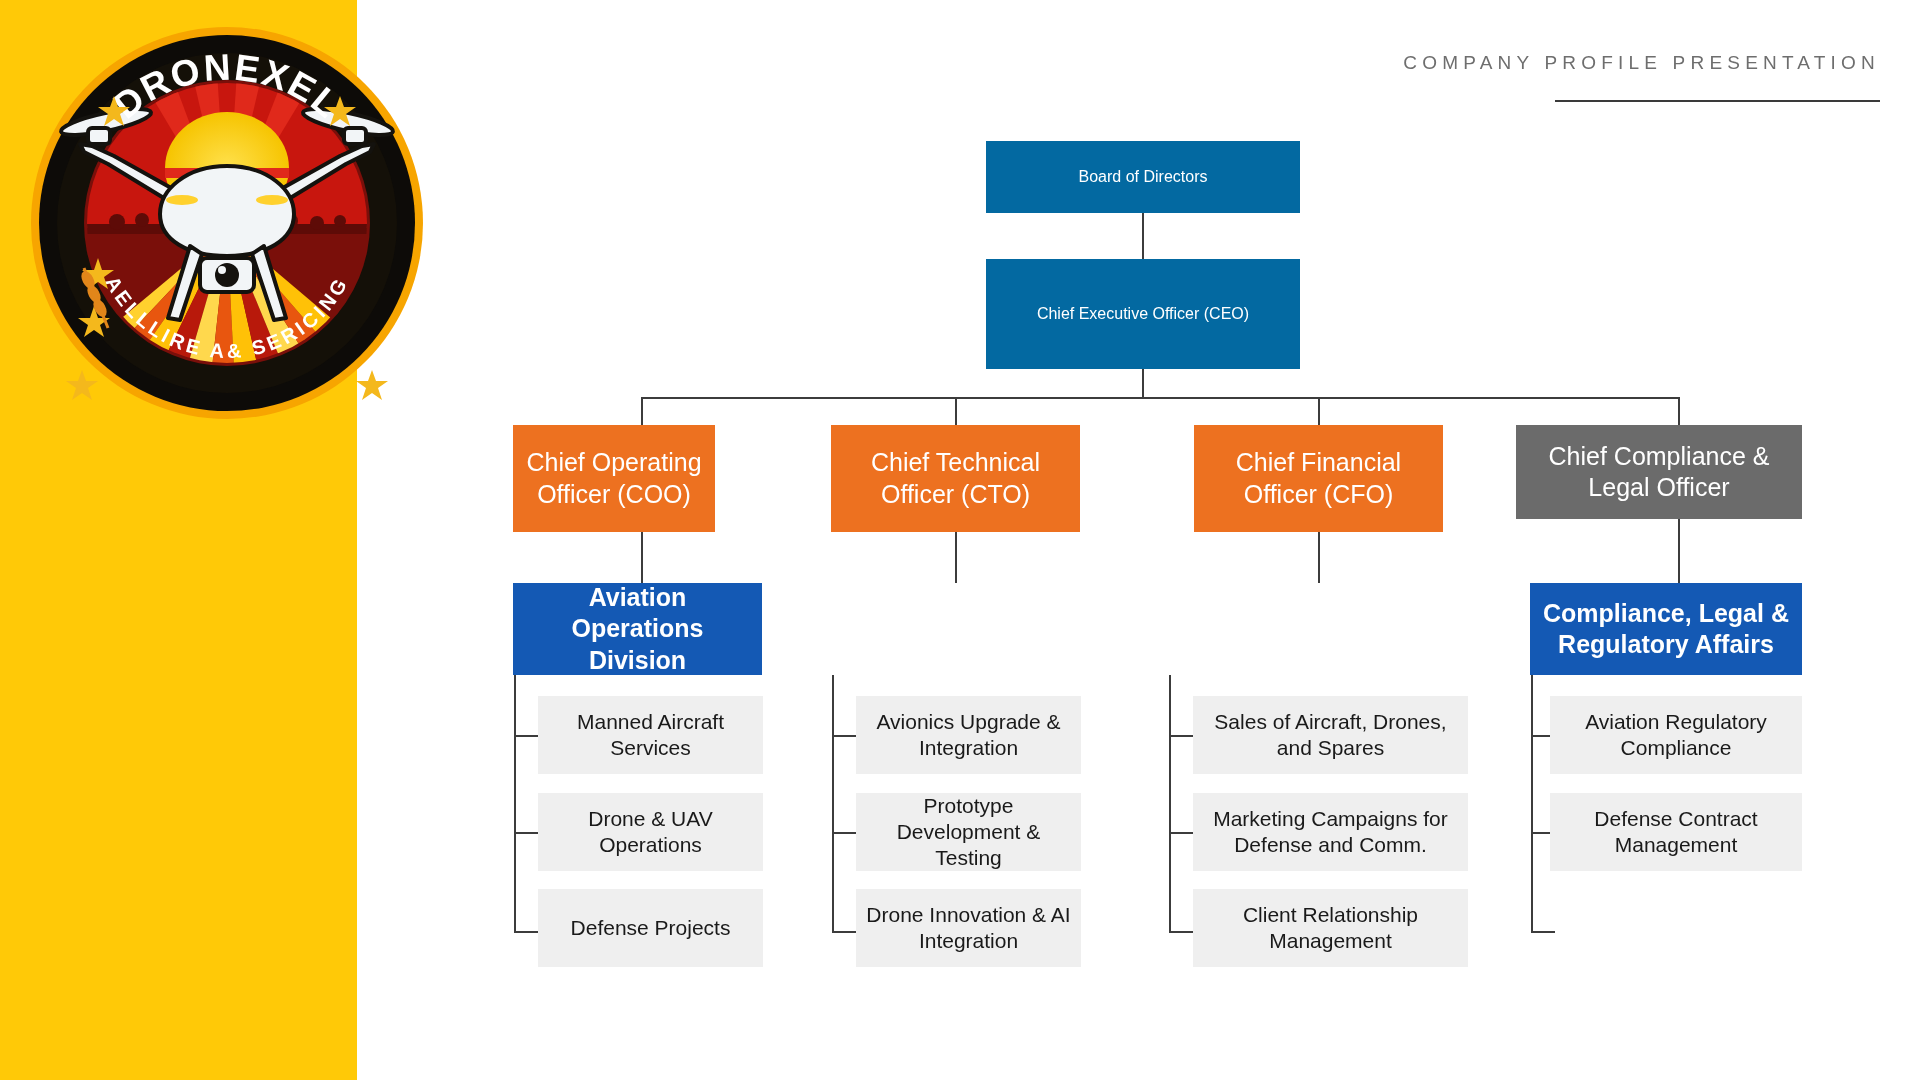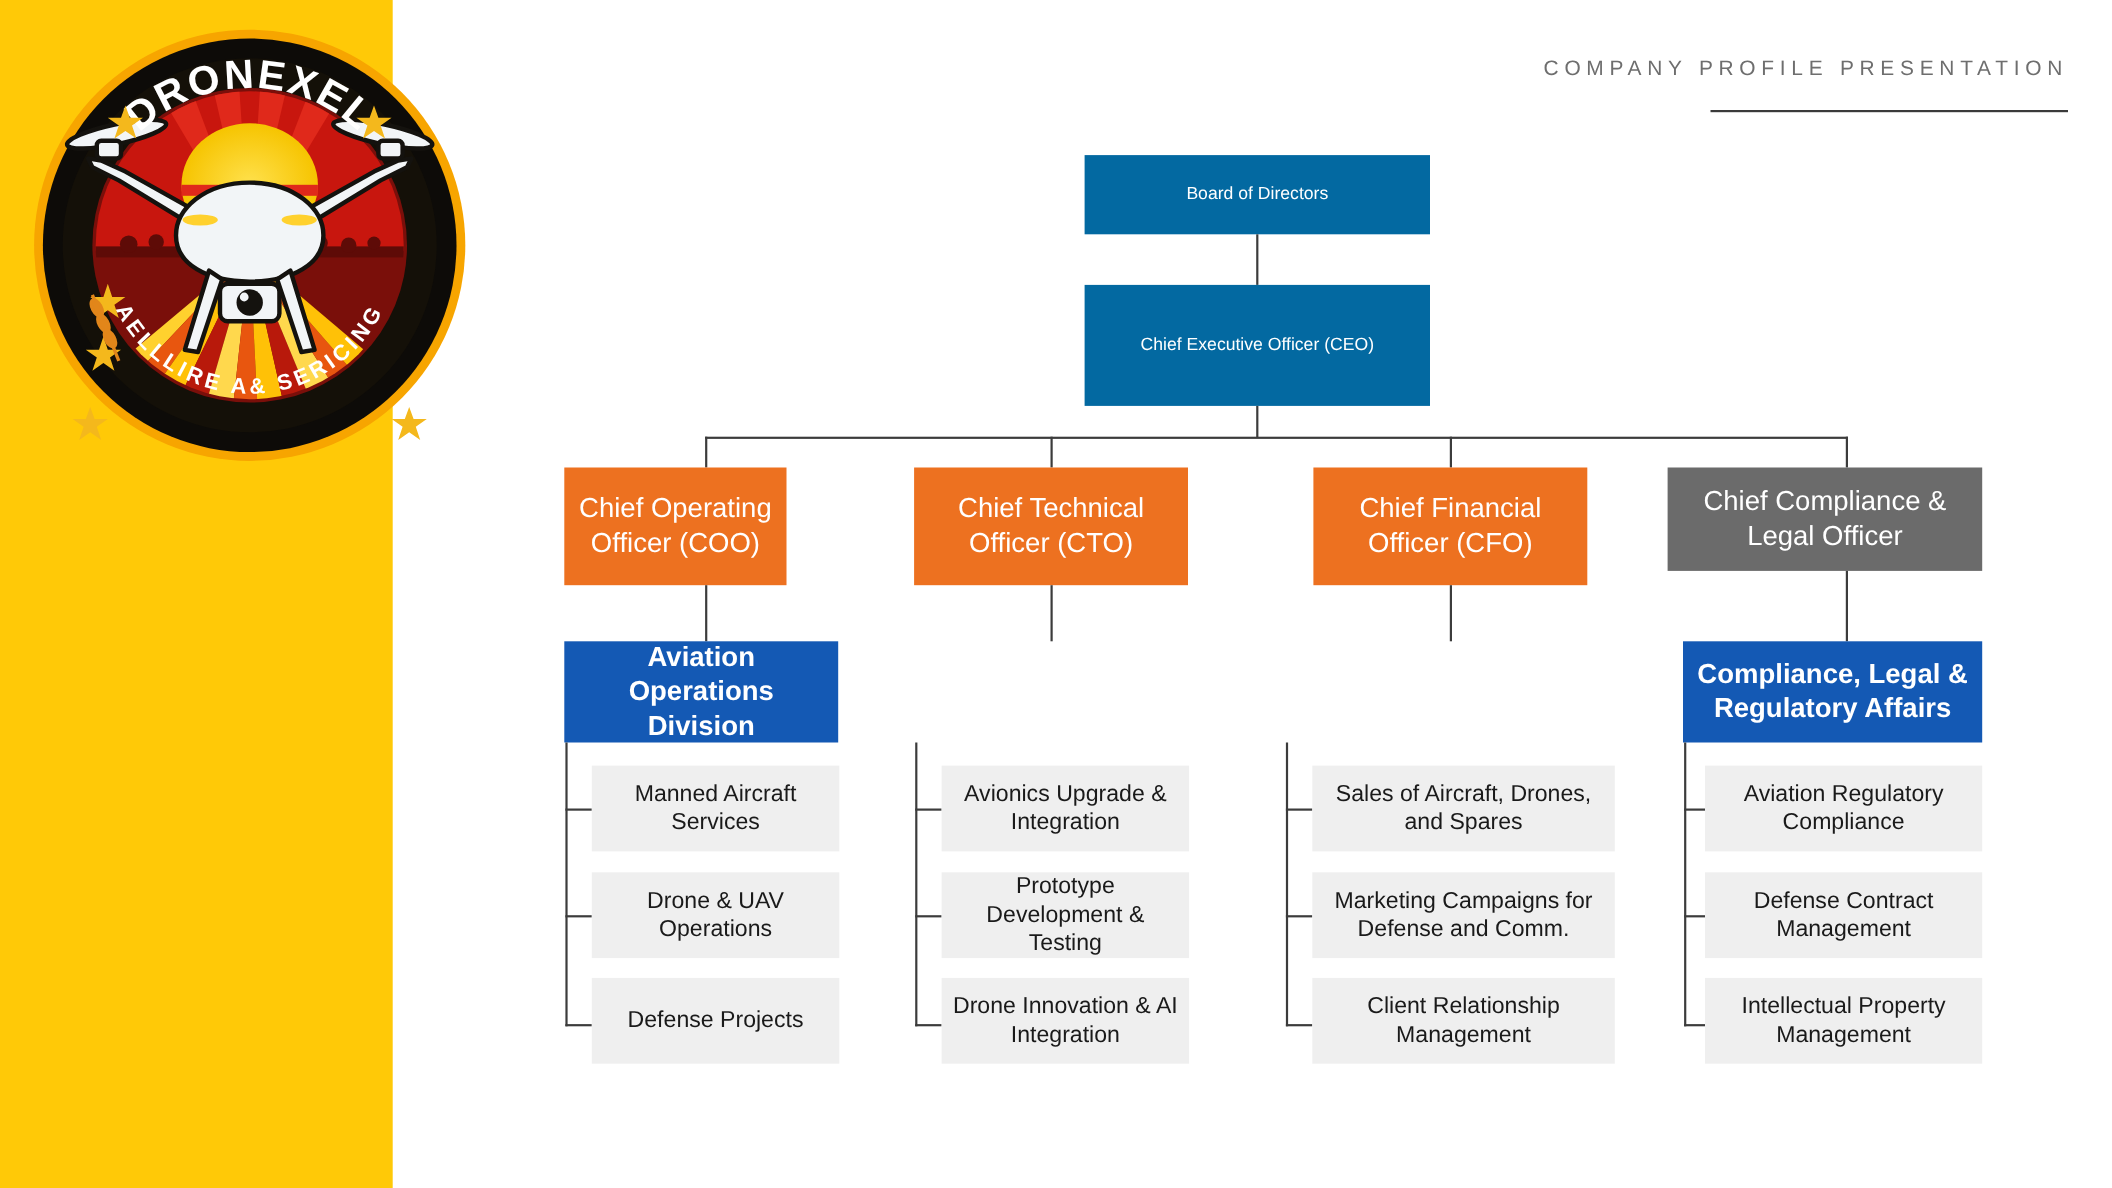--- a/index.html
+++ b/index.html
@@ -282,17 +282,14 @@
   <div class="ln ln-v" style="left:1531px; top:675px; width:2px; height:258px;"></div>
   <div class="ln ln-h" style="left:1531px; top:735px; width:24px; height:2px;"></div>
   <div class="ln ln-h" style="left:1531px; top:832px; width:24px; height:2px;"></div>
   <div class="ln ln-h" style="left:1531px; top:931px; width:24px; height:2px;"></div>
   <div class="node n-leaf" style="left:1550px; top:696px; width:252px; height:78px;">
     <span>Aviation Regulatory Compliance</span>
   </div>
   <div class="node n-leaf" style="left:1550px; top:793px; width:252px; height:78px;">
     <span>Defense Contract Management</span>
   </div>
-  <div class="node n-leaf" style="left:1550px; top:889px; width:252px; height:78px;">
-    <span>Intellectual Property Management</span>
-  </div>
 
 </div>
 
 </body></html>

